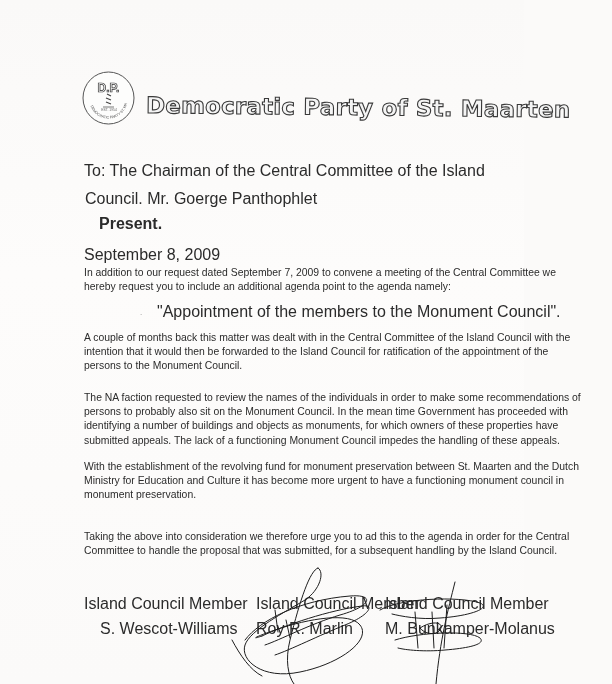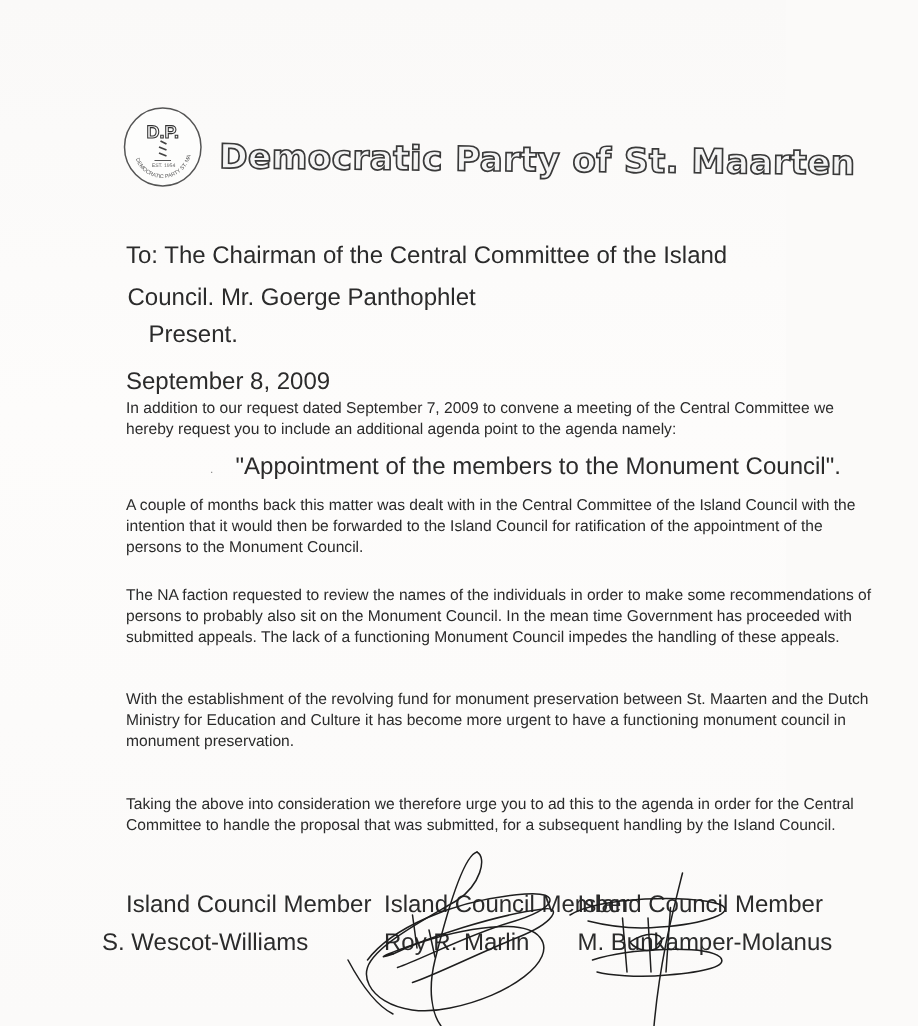--- a/index.html
+++ b/index.html
@@ -79,57 +79,58 @@
     <text font-family="Liberation Sans, sans-serif" font-size="3.6" fill="#555">
       <textPath href="#logo-ring" startOffset="4%">DEMOCRATIC PARTY ST. MAARTEN</textPath>
     </text>
     <text x="28" y="41" text-anchor="middle" font-family="Liberation Sans, sans-serif" font-size="3.4" fill="#666">EST. 1954</text>
   </svg>
 
   <div class="heading">Democratic Party of St. Maarten</div>
 
   <div class="t" style="left:84px; top:164px;">To: The Chairman of the Central Committee of the Island</div>
   <div class="t" style="left:85px; top:192px;">Council.  Mr. Goerge Panthophlet</div>
-  <div class="t" style="left:99px; top:217px;">Present.</div>
+  <div class="t" style="left:99px; top:217px;font-weight:bold;">Present.</div>
   <div class="t" style="left:84px; top:248px;">September 8, 2009</div>
 
   <div class="para" style="top:266px;">
     <span>In addition to our request dated September  7, 2009 to convene a meeting of the Central Committee we</span>
     <span>hereby request you to include an additional agenda point to the agenda namely:</span>
   </div>
 
   <div class="t" style="left:140px; top:306px; color:#888; font-size:8px;">.</div>
   <div class="t" style="left:157px; top:305px;">"Appointment of the members to the Monument Council".</div>
 
   <div class="para" style="top:331px;">
     <span>A couple of months back this matter was dealt with in the Central Committee of the Island Council with the</span>
     <span>intention that it would then be forwarded to the Island Council for ratification of the appointment of the</span>
     <span>persons to the Monument Council.</span>
   </div>
 
   <div class="para" style="top:391px;">
     <span>The NA faction requested to review the names of the individuals in order to make some recommendations of</span>
     <span>persons to probably also sit on the Monument Council. In the mean time Government has proceeded with</span>
+    <span>identifying a number of buildings and objects as monuments, for which owners of these properties have</span>
     <span>submitted appeals. The lack of a functioning Monument Council impedes the handling of these appeals.</span>
   </div>
 
   <div class="para" style="top:460px;">
     <span>With the establishment of the revolving fund for monument preservation between St. Maarten and the Dutch</span>
     <span>Ministry for Education and Culture it has become more urgent to have a functioning monument council in</span>
     <span>monument preservation.</span>
   </div>
 
   <div class="para" style="top:530px;">
     <span>Taking the above into consideration we therefore urge you to ad this to the agenda in order for the Central</span>
     <span>Committee to handle the proposal that was submitted, for a subsequent handling by the Island Council.</span>
   </div>
 
   <div>
     <div class="t" style="left:84px; top:597px;">Island Council Member</div>
-    <div class="t" style="left:68px; top:622px;">S. Wescot-Williams</div>
+    <div class="t" style="left:100px; top:622px;">S. Wescot-Williams</div>
   </div>
   <div>
     <div class="t" style="left:256px; top:597px;">Island Council Member</div>
     <div class="t" style="left:256px; top:622px;">Roy R. Marlin</div>
   </div>
   <div>
     <div class="t" style="left:385px; top:597px;">Island Council Member</div>
     <div class="t" style="left:385px; top:622px;">M. Bunkamper-Molanus</div>
   </div>
 

